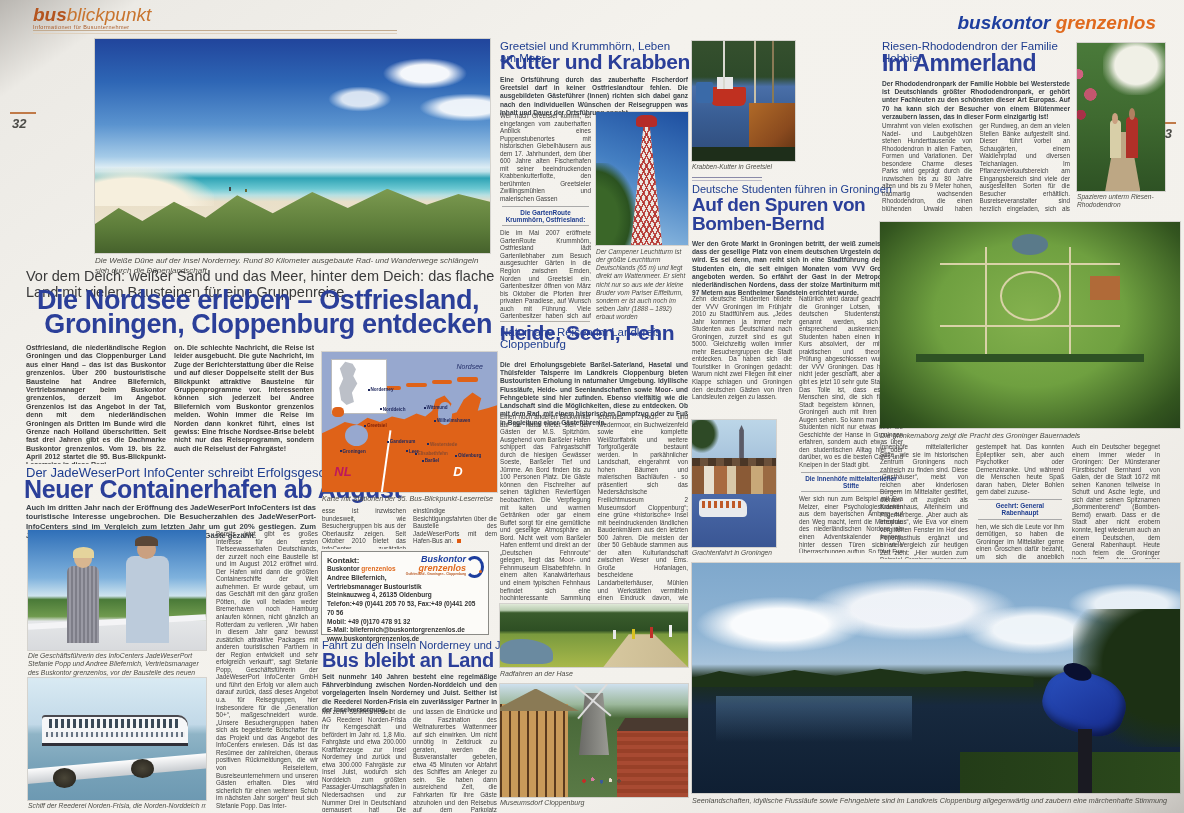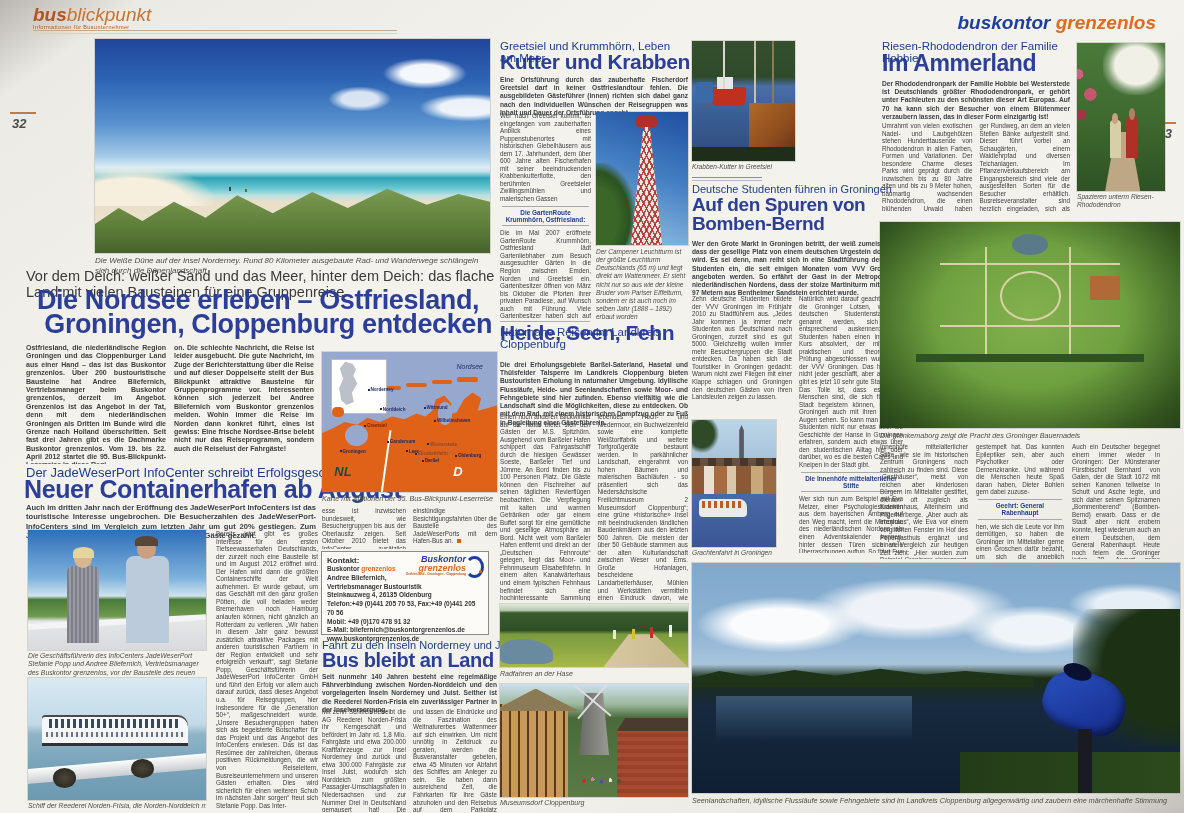--- a/index.html
+++ b/index.html
@@ -120,21 +120,21 @@
     <span class="maplabel" style="left:58%;top:38%;">Wittmund</span>
     <span class="maplabel" style="left:64%;top:47%;">Wilhelmshaven</span>
     <span class="maplabel" style="left:24%;top:51%;color:#7a1e08;">Greetsiel</span>
     <span class="maplabel" style="left:37%;top:62%;">Gandersum</span>
     <span class="maplabel" style="left:48%;top:69%;">Leer</span>
     <span class="maplabel" style="left:60%;top:64%;color:#8a4a2e;">Westerstede</span>
     <span class="maplabel" style="left:53%;top:71%;color:#8a4a2e;">Elisabethfehn</span>
     <span class="maplabel" style="left:57%;top:76%;">Barßel</span>
     <span class="maplabel" style="left:76%;top:72%;">Oldenburg</span>
     <span class="maplabel" style="left:10%;top:69%;">Groningen</span>
-    <span class="abs" style="left:7%;top:80%;font-size:13px;font-weight:bold;font-style:italic;color:#14532d;">NL</span>
+    <span class="abs" style="left:7%;top:80%;font-size:13px;font-weight:bold;font-style:italic;color:#be185d;">NL</span>
     <span class="abs" style="left:75%;top:80%;font-size:13px;font-weight:bold;font-style:italic;color:#fff;">D</span>
   </div>
   <div class="abs cap" style="left:322px;top:494px;width:175px;font-size:7.2px;">Karte mit Stationen der 95. Bus-Blickpunkt-Leserreise</div>
 
   <div class="abs body cols" style="left:322px;top:507px;width:175px;height:42px;font-size:6.3px;gap:7px;">
     <p>esse ist inzwischen bundesweit, wie Besuchergruppen bis aus der Oberlausitz zeigen. Seit Oktober 2010 bietet das InfoCenter zusätzlich sonntags</p>
     <p class="endsq">einstündige Besichtigungsfahrten über die Baustelle des JadeWeserPorts mit dem Hafen-Bus an.</p>
   </div>
 
   <div class="abs" style="left:321px;top:551px;width:168px;height:84px;border:1px solid #8a8a86;background:#fcfbf8;padding:4px 5px;box-sizing:border-box;">

